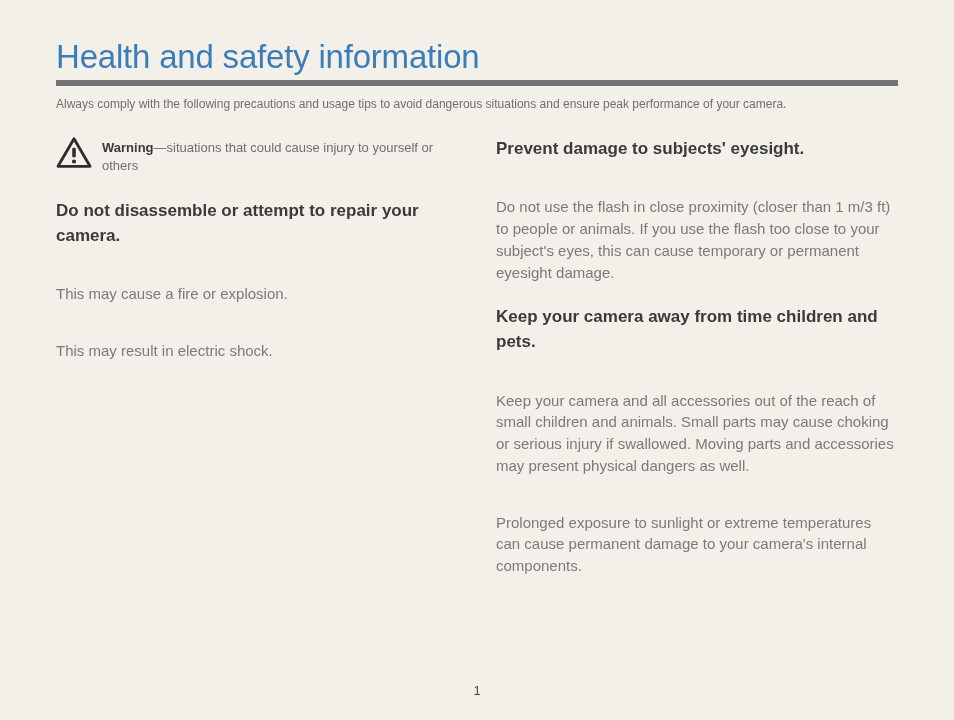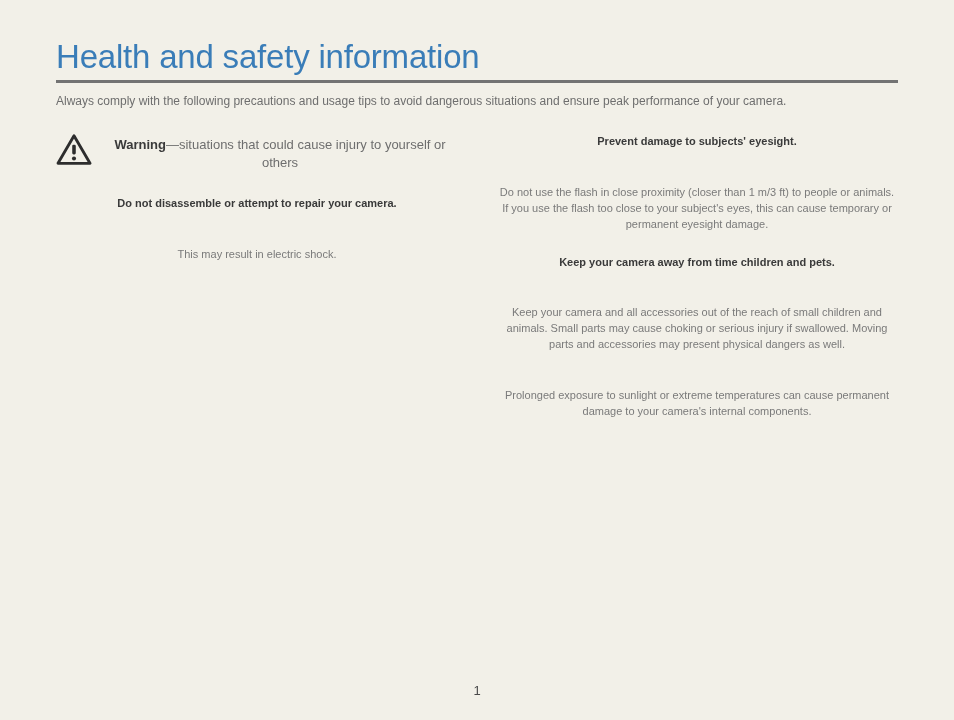--- a/index.html
+++ b/index.html
@@ -12,37 +12,36 @@
     position: relative;
   }
   .title {
     font-family: "Helvetica Neue Condensed", "Arial Narrow", Arial, sans-serif;
     font-stretch: condensed;
     font-weight: 400;
     font-size: 33px;
     color: #3a7db8;
     letter-spacing: -0.2px;
     padding-bottom: 4px;
-    border-bottom: 3px solid #737373;
+    border-bottom: 6px solid #737373;
     margin-bottom: 10px;
   }
   .intro {
     font-size: 12px;
     color: #6e6e6e;
     margin-bottom: 24px;
     line-height: 1.4;
   }
   .columns {
     display: flex;
     gap: 38px;
   }
   .col {
     flex: 1;
     min-width: 0;
-    text-align: center;
   }
   .warning-block {
     display: flex;
     gap: 10px;
     margin-bottom: 24px;
   }
   .warning-icon {
     flex-shrink: 0;
     width: 36px;
     height: 32px;
@@ -54,28 +53,28 @@
     padding-top: 2px;
   }
   .warning-text .label {
     font-weight: 600;
     color: #3a3a3a;
   }
   .section {
     margin-bottom: 22px;
   }
   .sec-head {
-    font-size: 11px;
+    font-size: 17px;
     font-weight: 600;
     color: #3a3a3a;
     line-height: 1.45;
     margin-bottom: 3px;
   }
   .sec-body {
-    font-size: 11px;
+    font-size: 15px;
     color: #7a7a7a;
     line-height: 1.45;
     margin-top: 35px;
   }
   .pagenum {
     position: absolute;
     left: 0;
     right: 0;
     bottom: 22px;
     text-align: center;
@@ -102,20 +101,21 @@
       </span>
       <div class="warning-text">
         <span class="label">Warning</span><span>—situations that could cause injury to yourself or others</span>
       </div>
     </div>
 
     <div class="section">
       <div class="sec-head">Do not disassemble or attempt to repair your camera.</div>
     </div>
     <div class="section">
+      <div class="sec-body">This may cause a fire or explosion.</div>
     </div>
     <div class="section">
     </div>
     <div class="section">
       <div class="sec-body">This may result in electric shock.</div>
     </div>
   </div>
 
   <div class="col">
     <div class="section">

